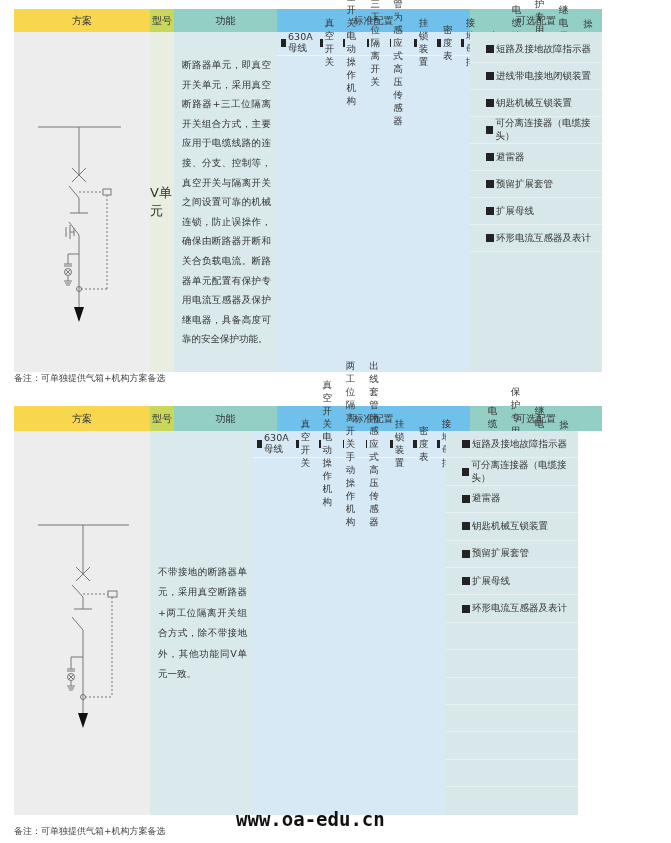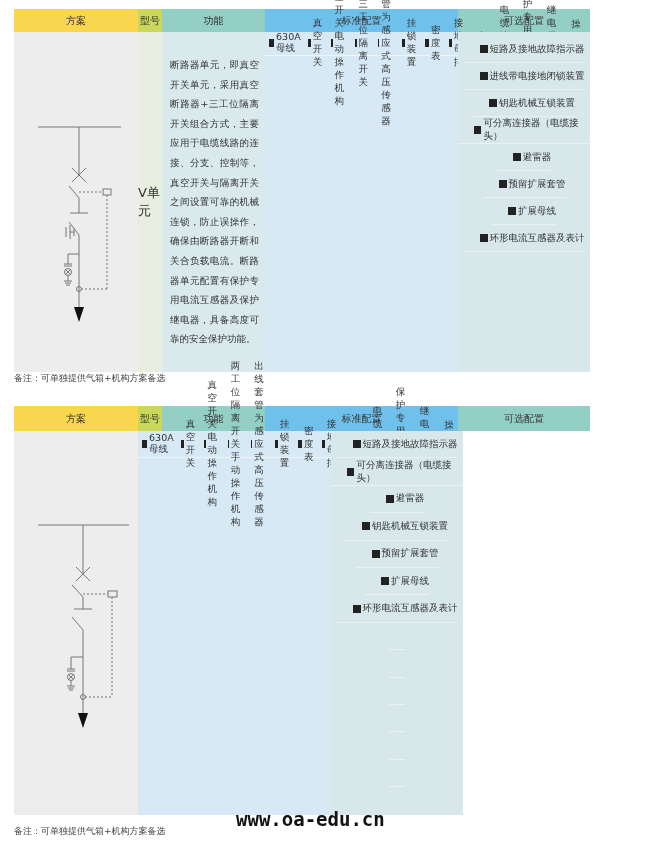--- a/index.html
+++ b/index.html
@@ -1,29 +1,29 @@
 <!DOCTYPE html>
 <html><head>
 <meta charset="utf-8">
 <style>
   * { box-sizing: border-box; margin: 0; padding: 0; }
   body { width: 671px; height: 843px; background: #ffffff; position: relative; overflow: hidden;
          font-family: "DejaVu Sans", sans-serif; color: #333; }
   .tbl { position: absolute; left: 14px; width: 639px; }
   .hdr { display: flex; height: 23px; }
   .hdr div { display: flex; align-items: center; justify-content: center; font-size: 10px; color: #333; }
-  .c1 { width: 124px; } .c2 { width: 24px; } .c3 { width: 103px; } .c4 { width: 193px; } .c5 { width: 132px; }
+  .c1 { width: 136px; } .c2 { width: 24px; } .c3 { width: 103px; } .c4 { width: 193px; } .c5 { width: 132px; }
   .h1 { background: #f8d64e; } .h2 { background: #c9d75a; } .h3 { background: #93cfc5; }
   .h4 { background: #6fc1ec; } .h5 { background: #93cfc5; }
   .body { display: flex; position: relative; }
   .b1 { background: #ededed; position: relative; }
   .b2 { background: #e8efe0; display: flex; align-items: center; justify-content: center; font-size: 13px; color: #333; }
   .b3 { background: #d9e9ec; display: flex; align-items: center; padding: 0 6px 0 8px; font-size: 9.5px; line-height: 19.6px; color: #333; text-align: justify; }
   .b4 { background: #d8e9f6; display: flex; flex-direction: row; }
-  .b5 { background: #d8e8ea; display: flex; flex-direction: column; align-items: center; }
+  .b5 { background: #d8e8ea; display: flex; flex-direction: column; }
   .row { display: flex; align-items: center; font-size: 9.5px; color: #333; padding-left: 4px; border-bottom: 1px solid #eef5fb; }
   .b5 .row { padding-left: 16px; border-bottom: 1px solid #e8f2f3; }
   .sq { display: inline-block; width: 8px; height: 8px; background: #222; margin-right: 2px; }
   .note { position: absolute; left: 14px; font-size: 9px; color: #444; }
   .wm { position: absolute; left: 236px; top: 808px; font-family: "DejaVu Sans Mono", monospace; font-weight: bold; font-size: 19px; color: #111; letter-spacing: 0px; }
   svg { position: absolute; left: 0; top: 0; }
 </style>
 </head>
 <body>
 
@@ -203,20 +203,23 @@
           <line x1="55" y1="259" x2="59" y2="259"></line>
           <circle cx="69" cy="266" r="2.5"></circle>
           <line x1="69" y1="163" x2="94" y2="163" stroke-dasharray="2,2"></line>
           <rect x="94" y="160" width="9" height="6"></rect>
           <line x1="98" y1="166" x2="98" y2="266" stroke-dasharray="2,2"></line>
           <line x1="71" y1="266" x2="98" y2="266" stroke-dasharray="2,2"></line>
         </g>
         <polygon points="64,282 74,282 69,297" fill="#111"></polygon>
       </svg>
     </div>
+    <div class="c3 b3" style="line-height:20.5px;">
+      <span>不带接地的断路器单元，采用真空断路器+两工位隔离开关组合方式，除不带接地外，其他功能同V单元一致。</span>
+    </div>
     <div class="c4 b4">
       <div class="row" style="height:27.4px">
           <span class="sq"></span>
           <span>630A母线</span>
         </div>
       <div class="row" style="height:27.4px">
           <span class="sq"></span>
           <span>真空开关</span>
         </div>
       <div class="row" style="height:27.4px">

